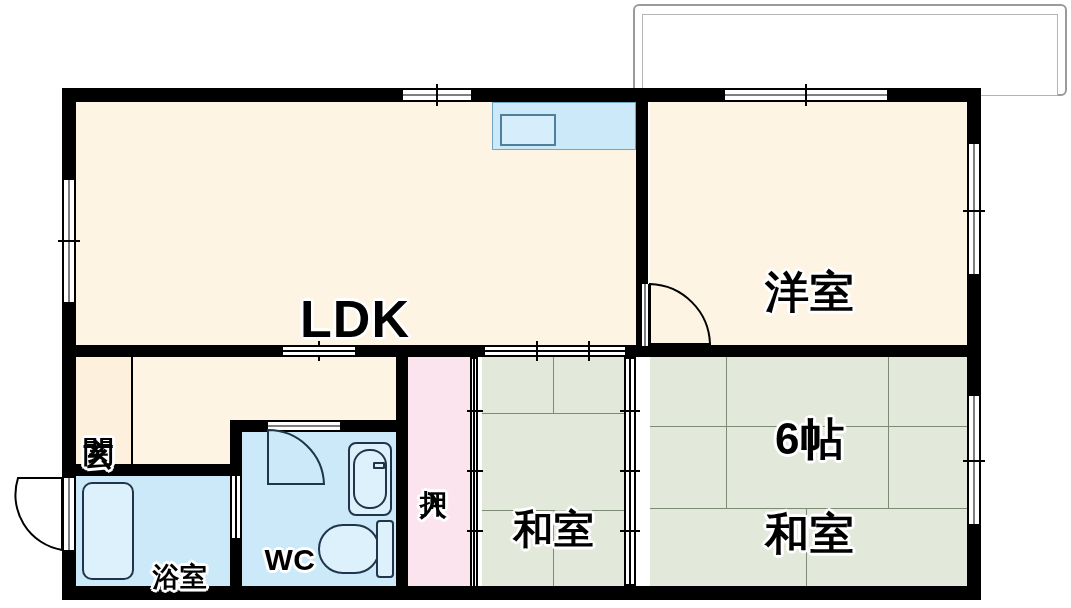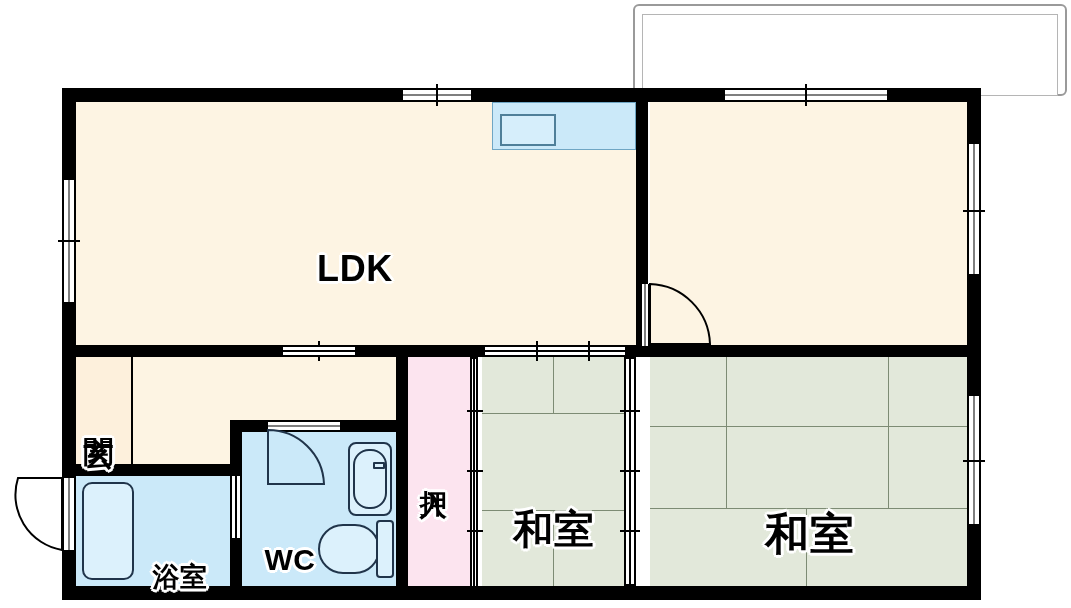--- a/index.html
+++ b/index.html
@@ -198,25 +198,27 @@
       <path d="M 2 2 A 62 62 0 0 1 62 62 L 2 62 Z" fill="#FDF4E3" stroke="#000000" stroke-width="2"></path>
     </svg>
   </div>
 
   <div class="door-arc" style="left:266px;top:430px;width:72px;height:58px;">
     <svg width="72" height="58" viewBox="0 0 72 58">
       <path d="M 2 0 A 56 56 0 0 1 58 54 L 2 54 Z" fill="#CBE9F9" stroke="#20344a" stroke-width="2"></path>
     </svg>
   </div>
 
-  <div class="label" style="left:210px;top:168px;width:290px;font-size:36px;">
+  <div class="label" style="left:210px;top:174px;width:290px;font-size:52px;">
     <span class="l1">LDK</span>
   </div>
 
   <div class="label" style="left:690px;top:168px;width:240px;font-size:44px;">
+    <span class="l1">洋室</span>
+    <span class="l2">6帖</span>
   </div>
 
   <div class="label" style="left:483px;top:417px;width:142px;font-size:40px;">
     <span class="l1">和室</span>
     
   </div>
 
   <div class="label" style="left:700px;top:410px;width:220px;font-size:44px;">
     <span class="l1">和室</span>
     

